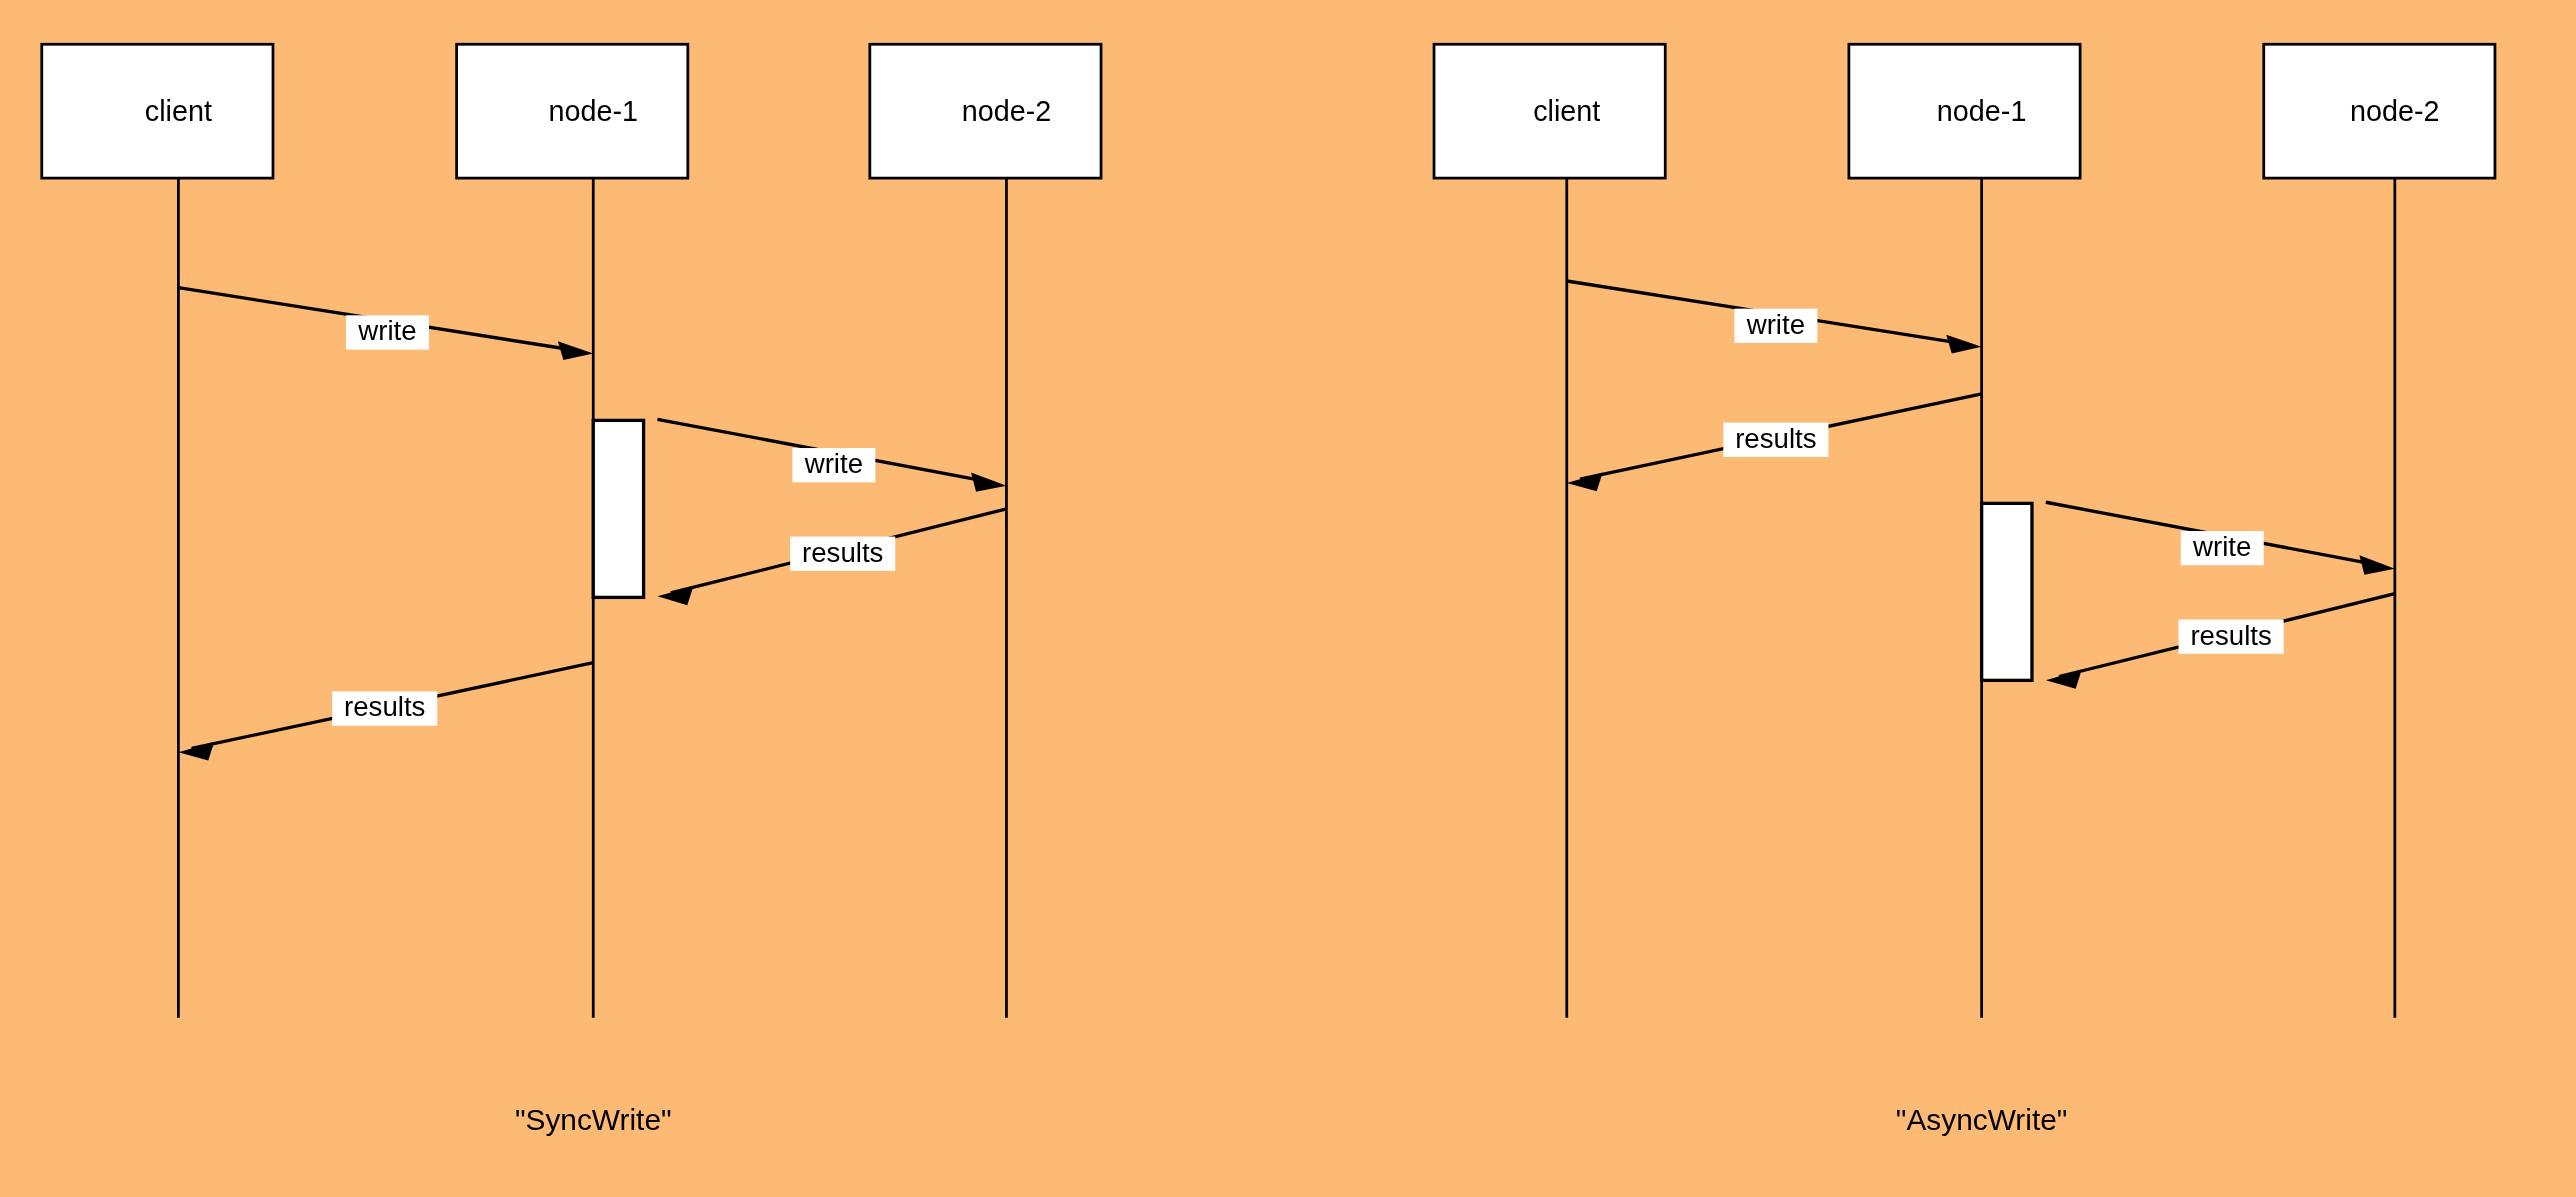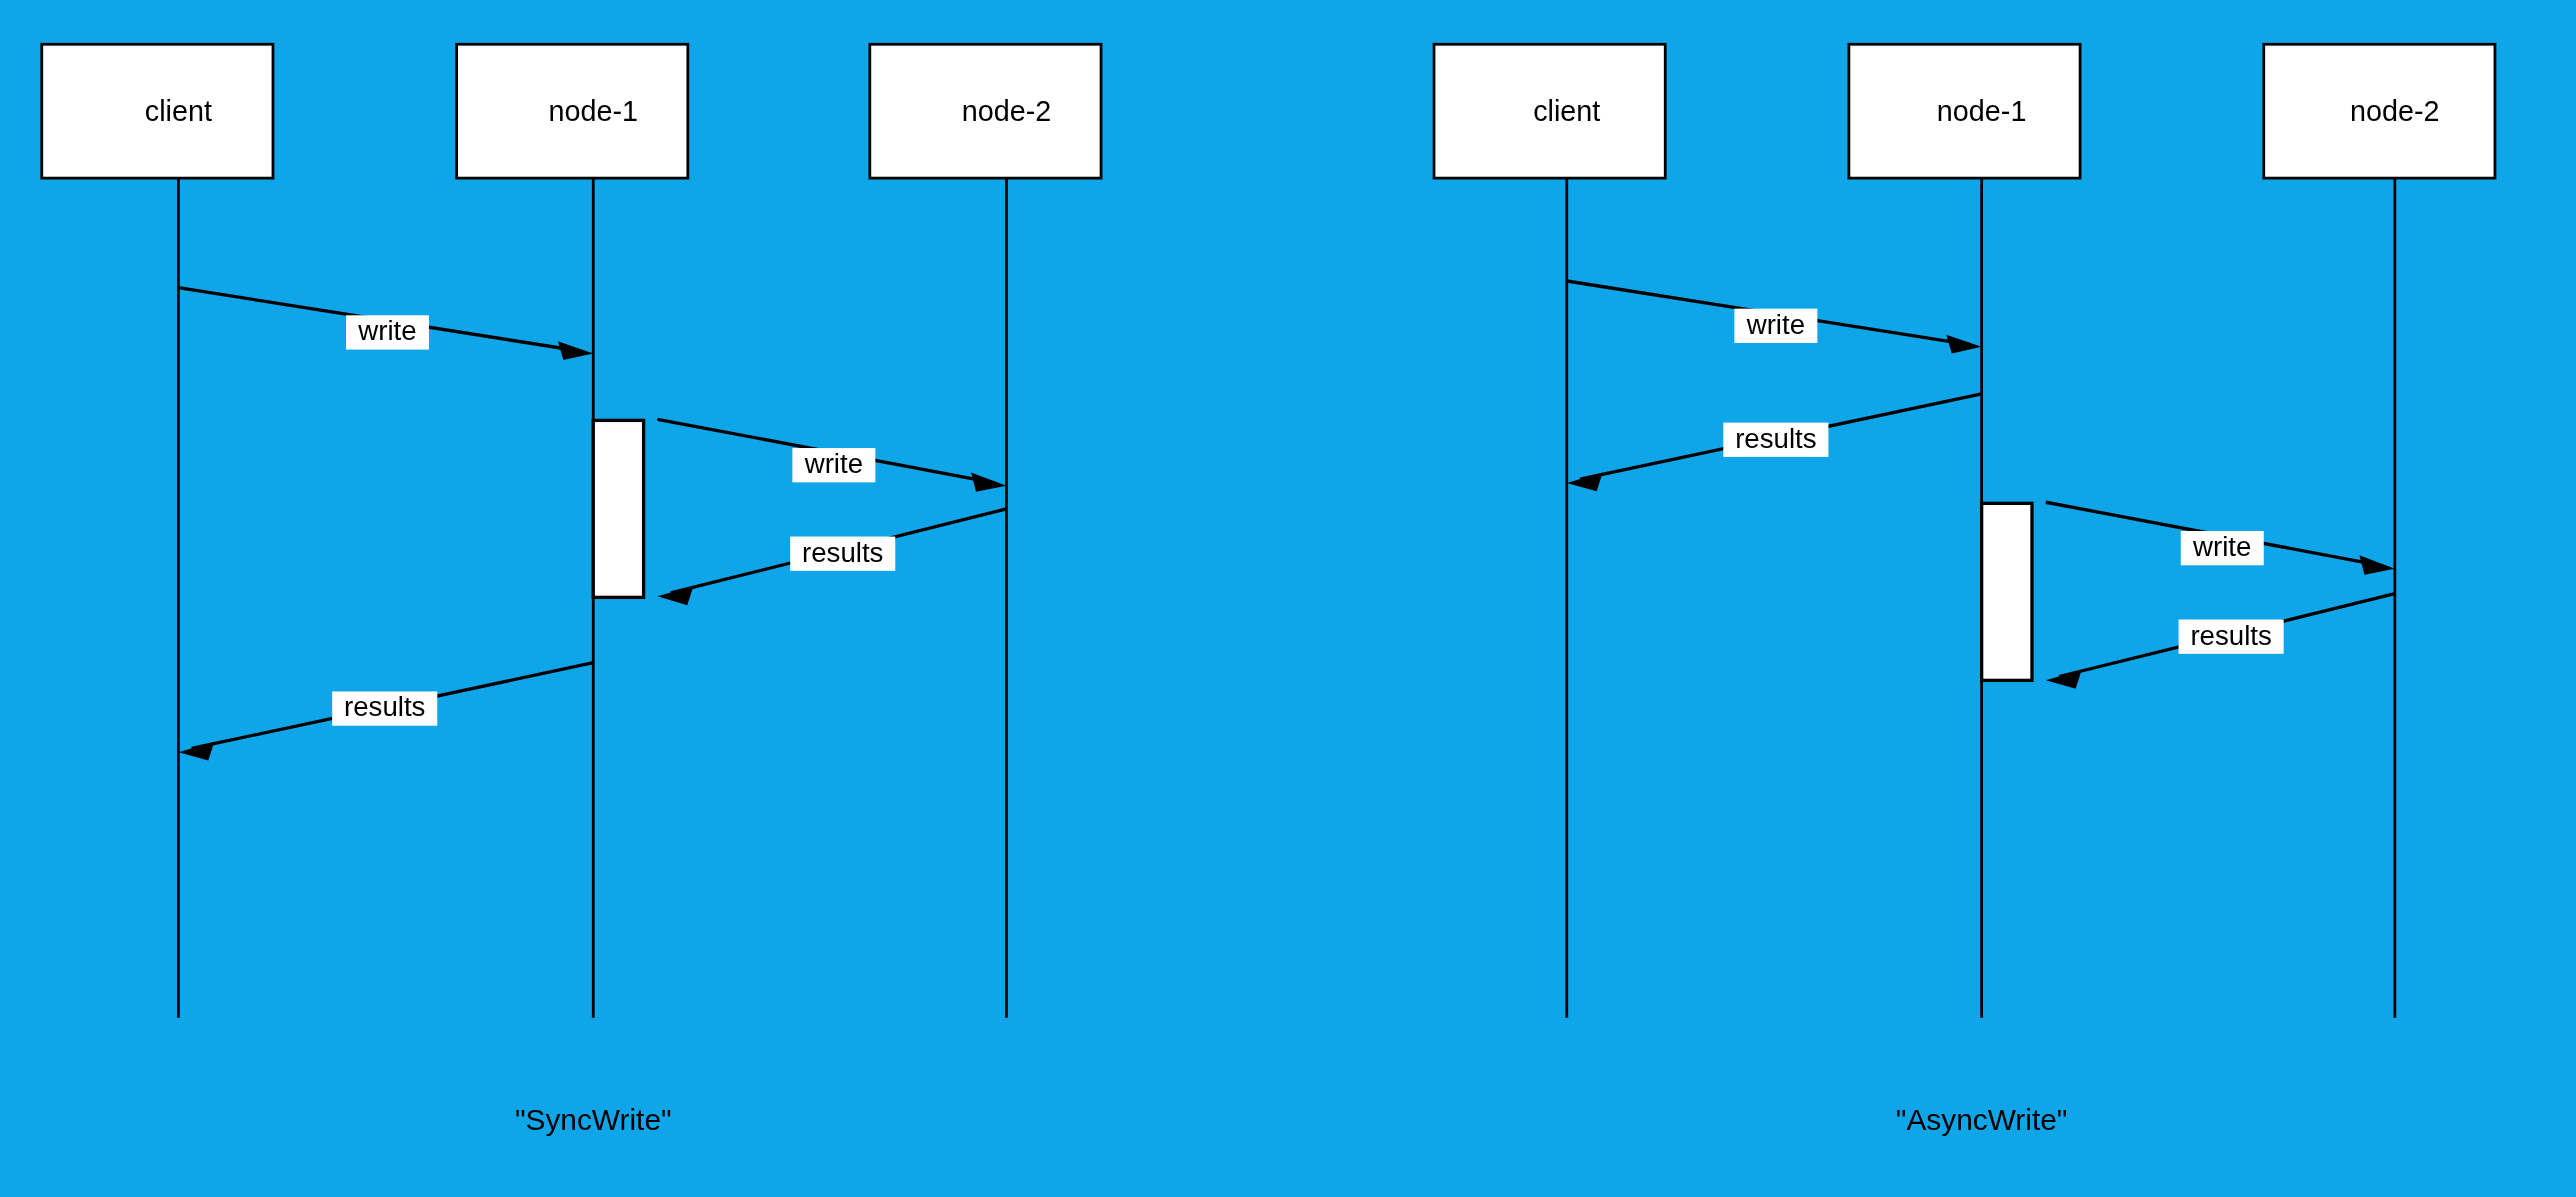--- a/index.html
+++ b/index.html
@@ -11,21 +11,21 @@
   body {
     width: 2576px;
     height: 1197px;
     font-family: "Liberation Sans", sans-serif;
     overflow: hidden;
   }
   #stage {
     position: relative;
     width: 2576px;
     height: 1197px;
-    background: #0ea5e9;
+    background: #fdba74;
   }
   svg.diagram-canvas {
     position: absolute;
     top: 0;
     left: 0;
     width: 2576px;
     height: 1197px;
     display: block;
   }
   .lifeline-box-rect {

